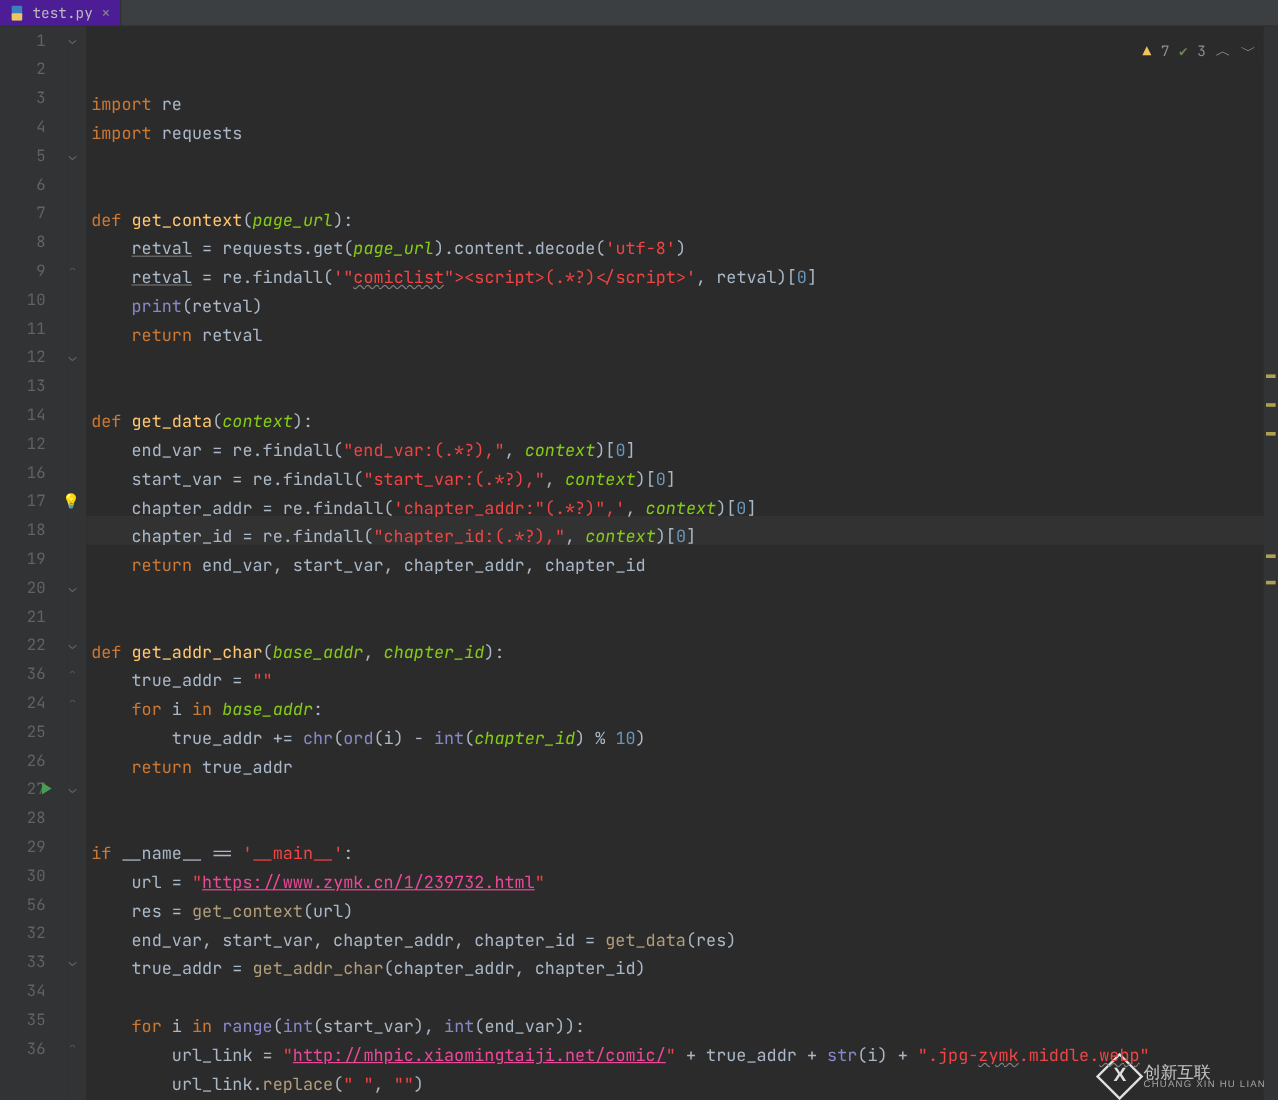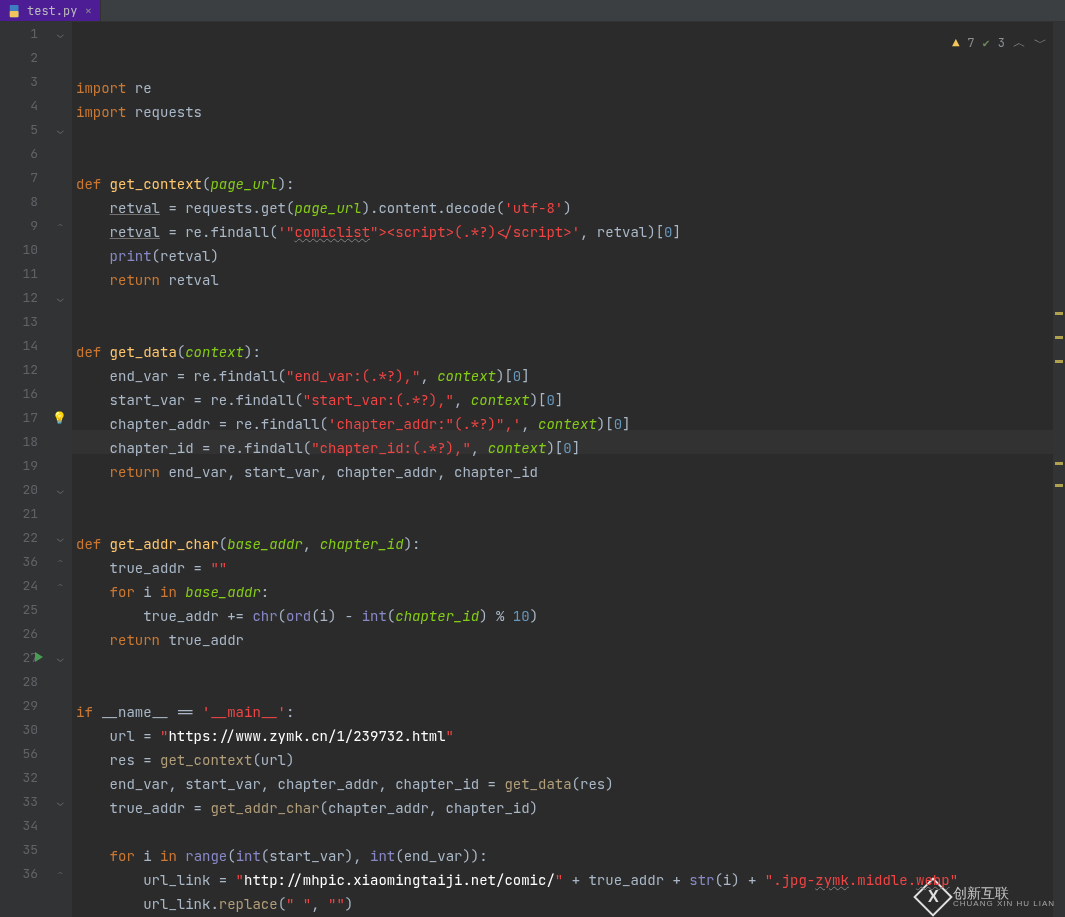--- a/index.html
+++ b/index.html
@@ -92,21 +92,21 @@
   }
   .code .line span, .code .line { position: relative; z-index: 1; }
   
   .kw { color: #cc7832; }
   .fn { color: #ffc66d; }
   .fncall { color: #b09d79; }
   .param { color: #84cc16; font-style: italic; }
   .str { color: #ef4444; }
   .num { color: #6897bb; }
   .reassign { text-decoration: underline; text-decoration-color: #707070; }
-  .link { color: #ffffff; }
+  .link { color: #ec4899; text-decoration: underline; }
   .wavy { text-decoration: underline wavy #808080; text-decoration-thickness: 1px; }
   .builtin { color: #8888c6; }
 
   .insp {
     position: absolute;
     top: 34px;
     right: 18px;
     display: flex;
     align-items: center;
     gap: 8px;

